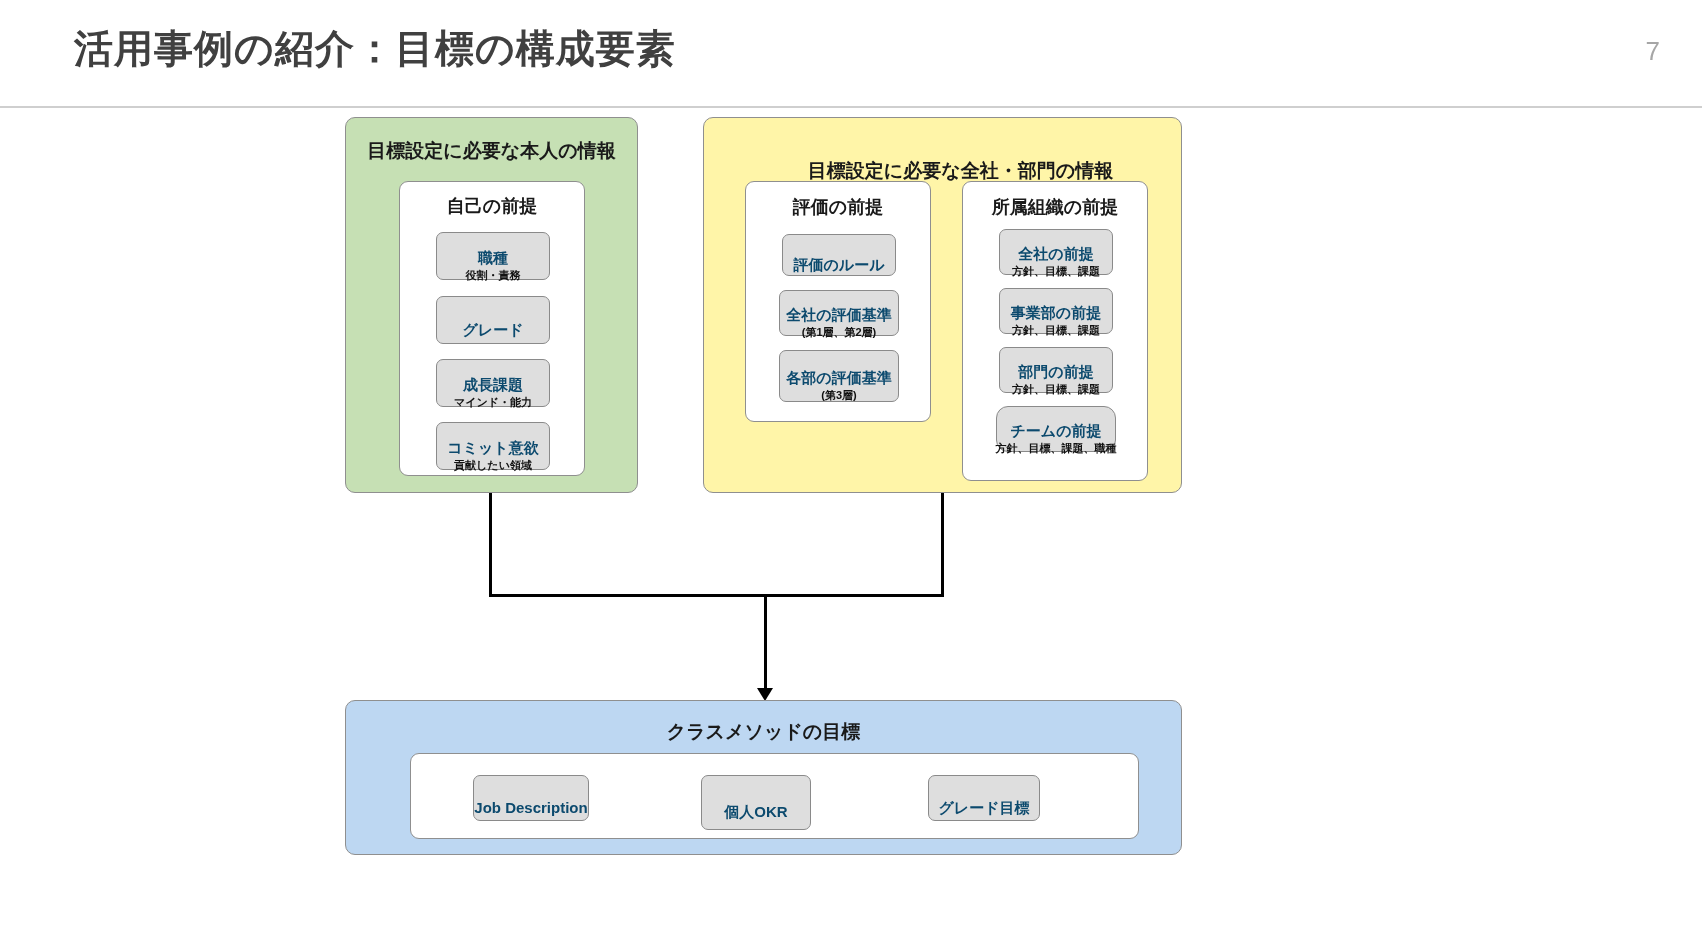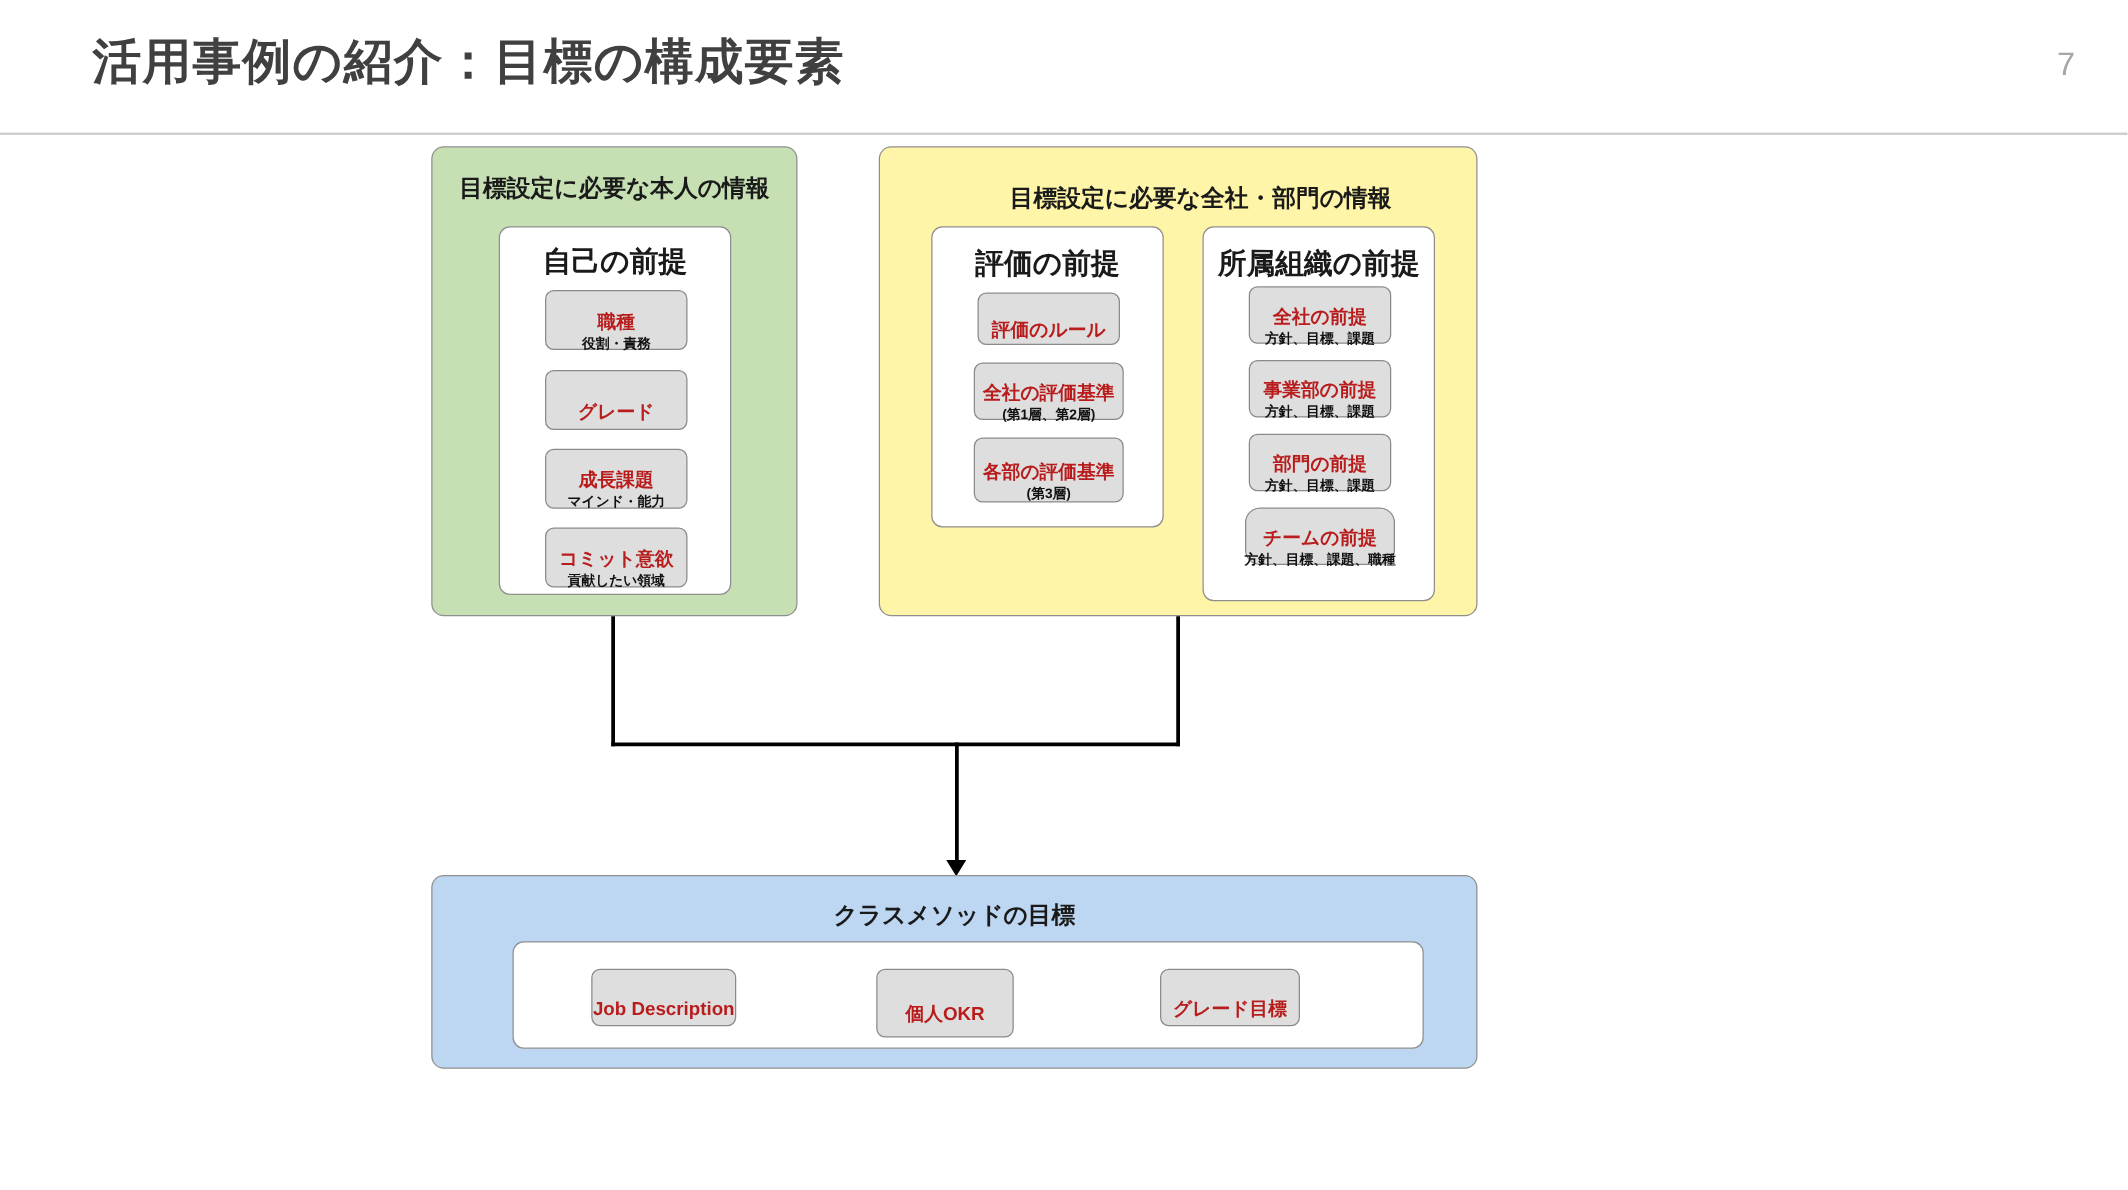--- a/index.html
+++ b/index.html
@@ -31,29 +31,29 @@
     position:absolute;left:0;right:0;top:0;
     text-align:center;font-size:19px;font-weight:bold;color:#1a1a1a;
     white-space:nowrap;
   }
   .innerbox{
     position:absolute;box-sizing:border-box;background:#ffffff;
     border:1px solid #8f8f8f;border-radius:9px;
   }
   .innerbox-title{
     position:absolute;left:0;right:0;top:0;text-align:center;
-    font-size:23px;font-weight:bold;color:#1a1a1a;white-space:nowrap;
+    font-size:18px;font-weight:bold;color:#1a1a1a;white-space:nowrap;
   }
   .node{
     position:absolute;box-sizing:border-box;
     background:#dedede;border:1px solid #8a8a8a;border-radius:7px;
     display:flex;flex-direction:column;align-items:center;justify-content:center;
     text-align:center;
   }
-  .node .t{font-size:15px;font-weight:bold;color:#b91c1c;line-height:1.1;white-space:nowrap;margin-top:20px;}
+  .node .t{font-size:15px;font-weight:bold;color:#0c4a6e;line-height:1.1;white-space:nowrap;margin-top:20px;}
   .node .s{font-size:11px;font-weight:bold;color:#111;line-height:1.2;margin-top:2px;white-space:nowrap;}
   .node.plain .t{font-size:15px;}
   .node.wide .t{font-size:15px;}
 
   
   .line{position:absolute;background:#000;}
   .arrowhead{
     position:absolute;width:0;height:0;
     border-left:8px solid transparent;border-right:8px solid transparent;
     border-top:13px solid #000;
@@ -90,21 +90,21 @@
       </div>
 
       <div class="node" style="left:36px;top:240px;width:114px;height:48px;">
         <span class="t">コミット意欲</span>
         <span class="s">貢献したい領域</span>
       </div>
     </div>
   </div>
 
   <div class="panel" style="left:703px;top:9px;width:479px;height:376px;background:#fff5a8;">
-    <div class="panel-title" style="top:28px;padding-left:36px;">目標設定に必要な全社・部門の情報</div>
+    <div class="panel-title" style="top:40px;padding-left:36px;">目標設定に必要な全社・部門の情報</div>
 
     <div class="innerbox" style="left:41px;top:63px;width:186px;height:241px;">
       <div class="innerbox-title" style="top:13px;">評価の前提</div>
 
       <div class="node plain" style="left:36px;top:52px;width:114px;height:42px;">
         <span class="t">評価のルール</span>
       </div>
 
       <div class="node" style="left:33px;top:108px;width:120px;height:46px;">
         <span class="t">全社の評価基準</span>

